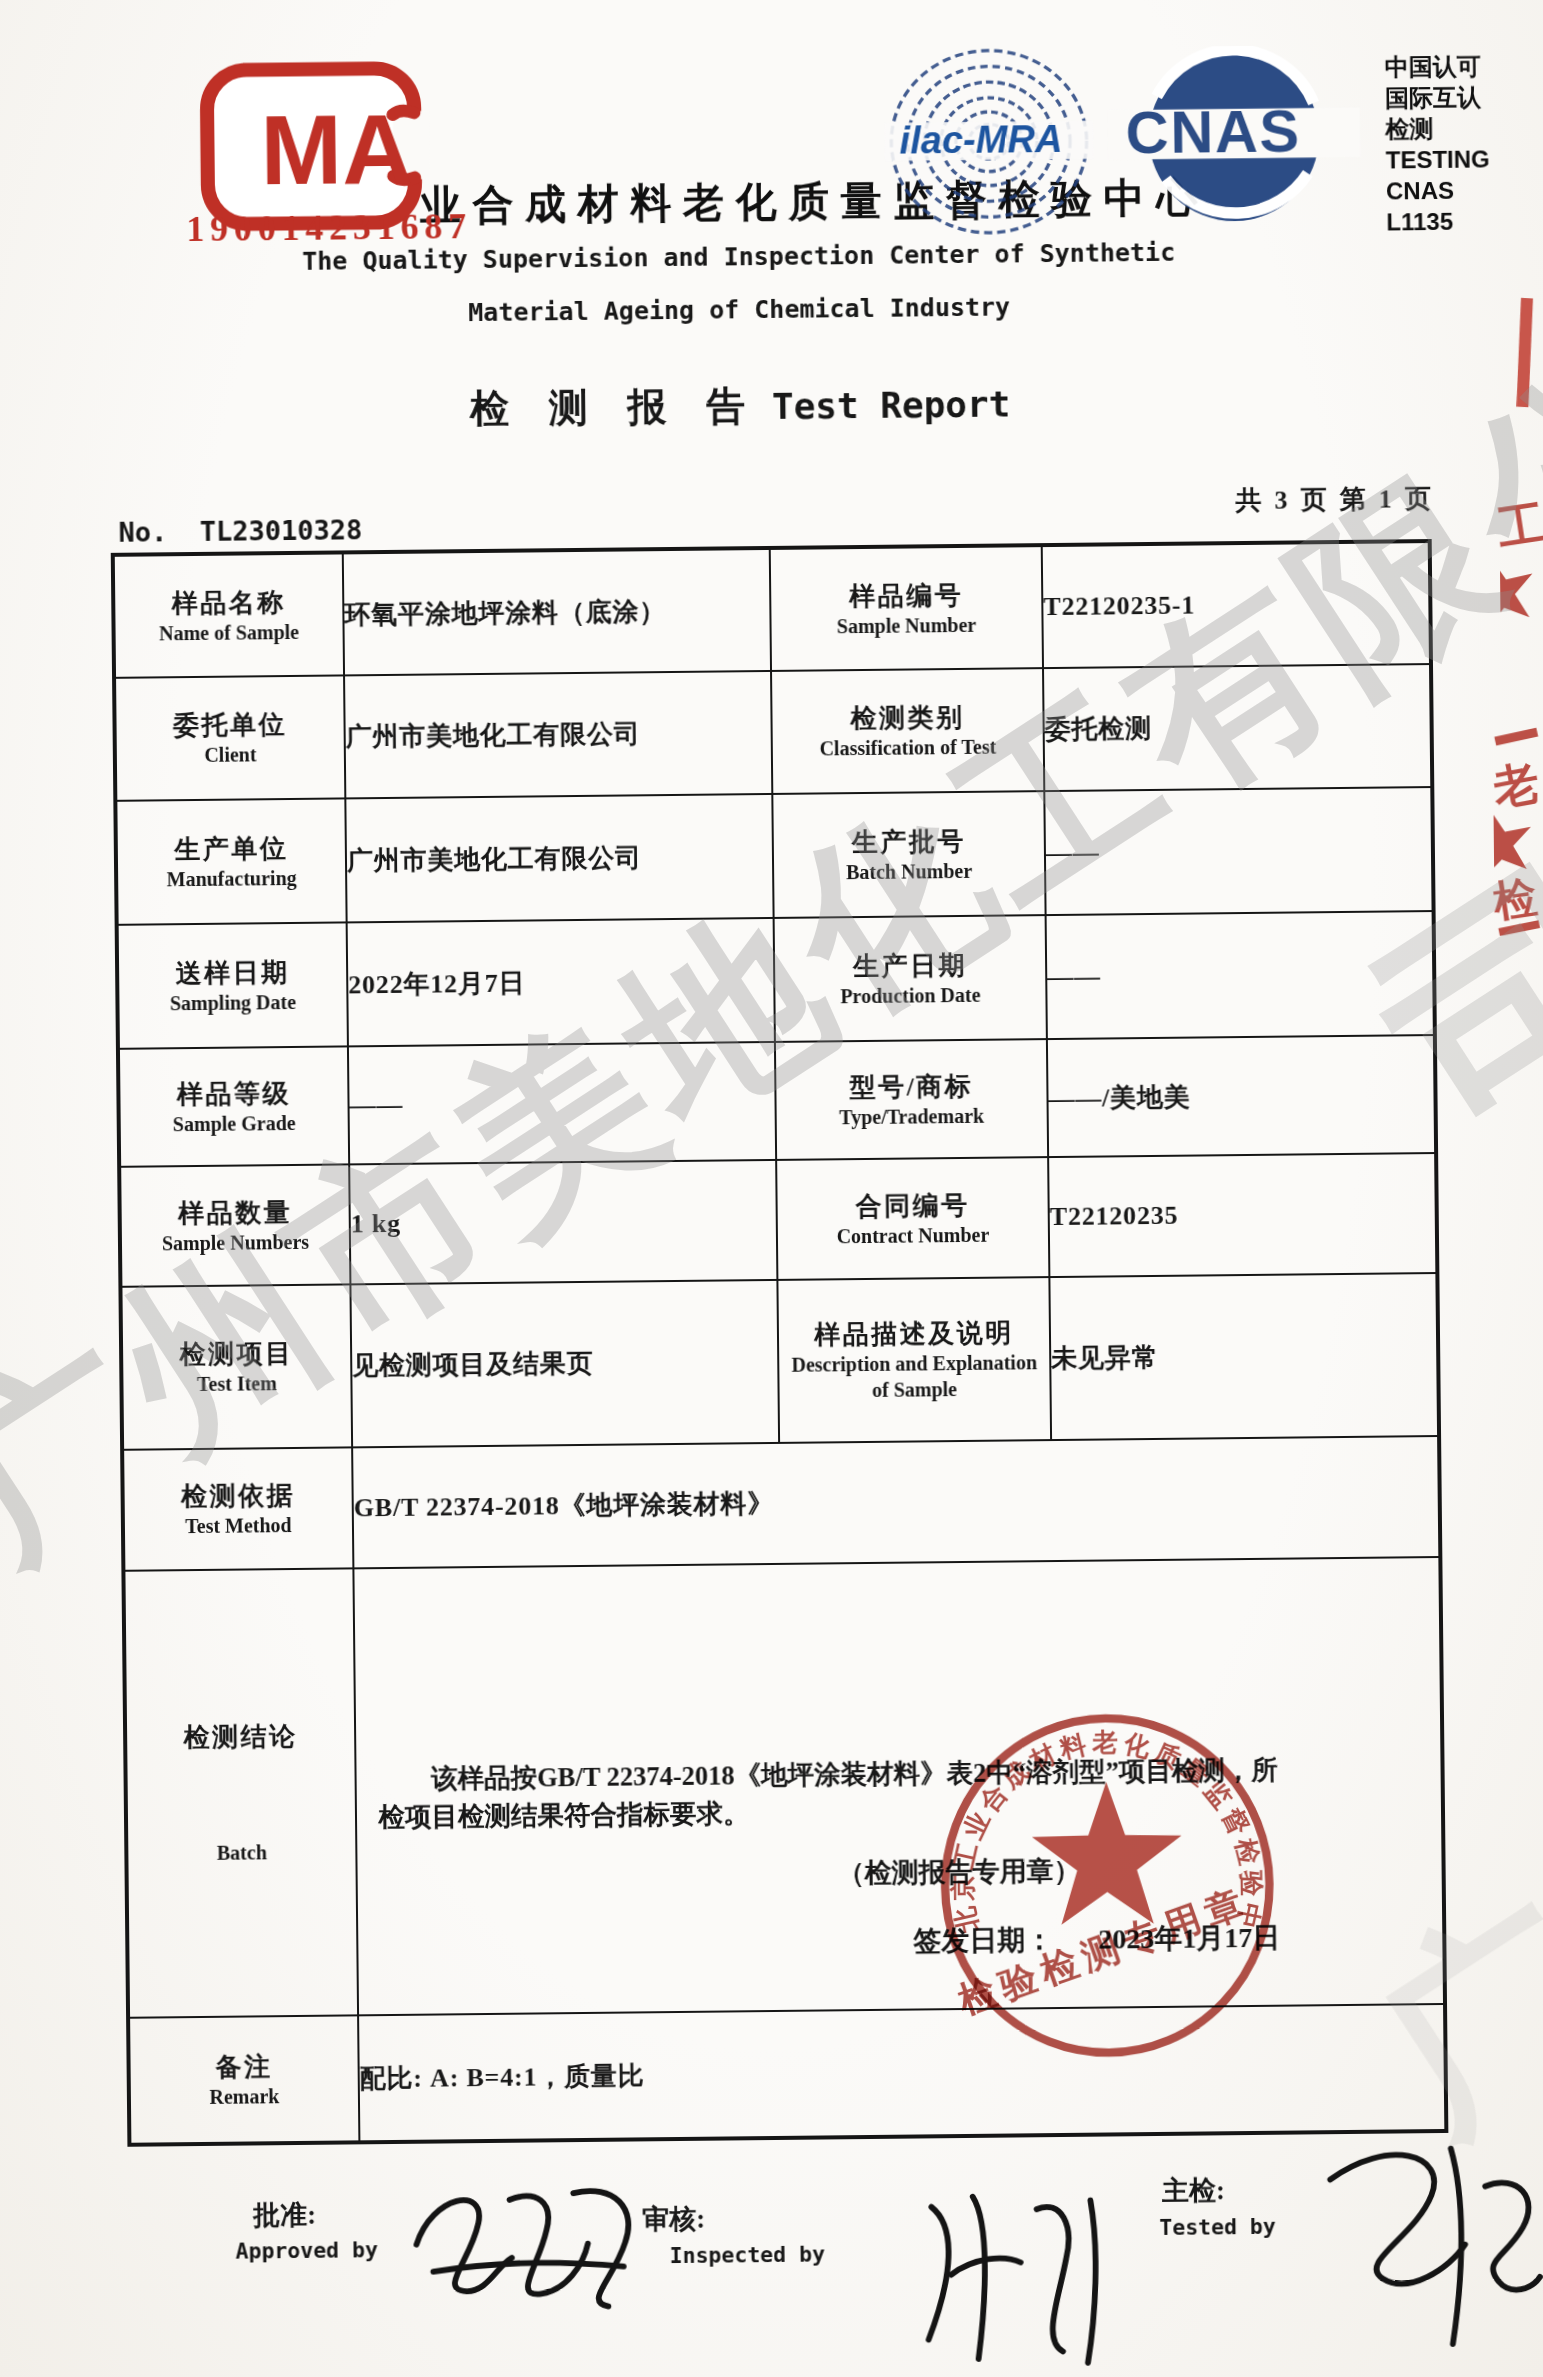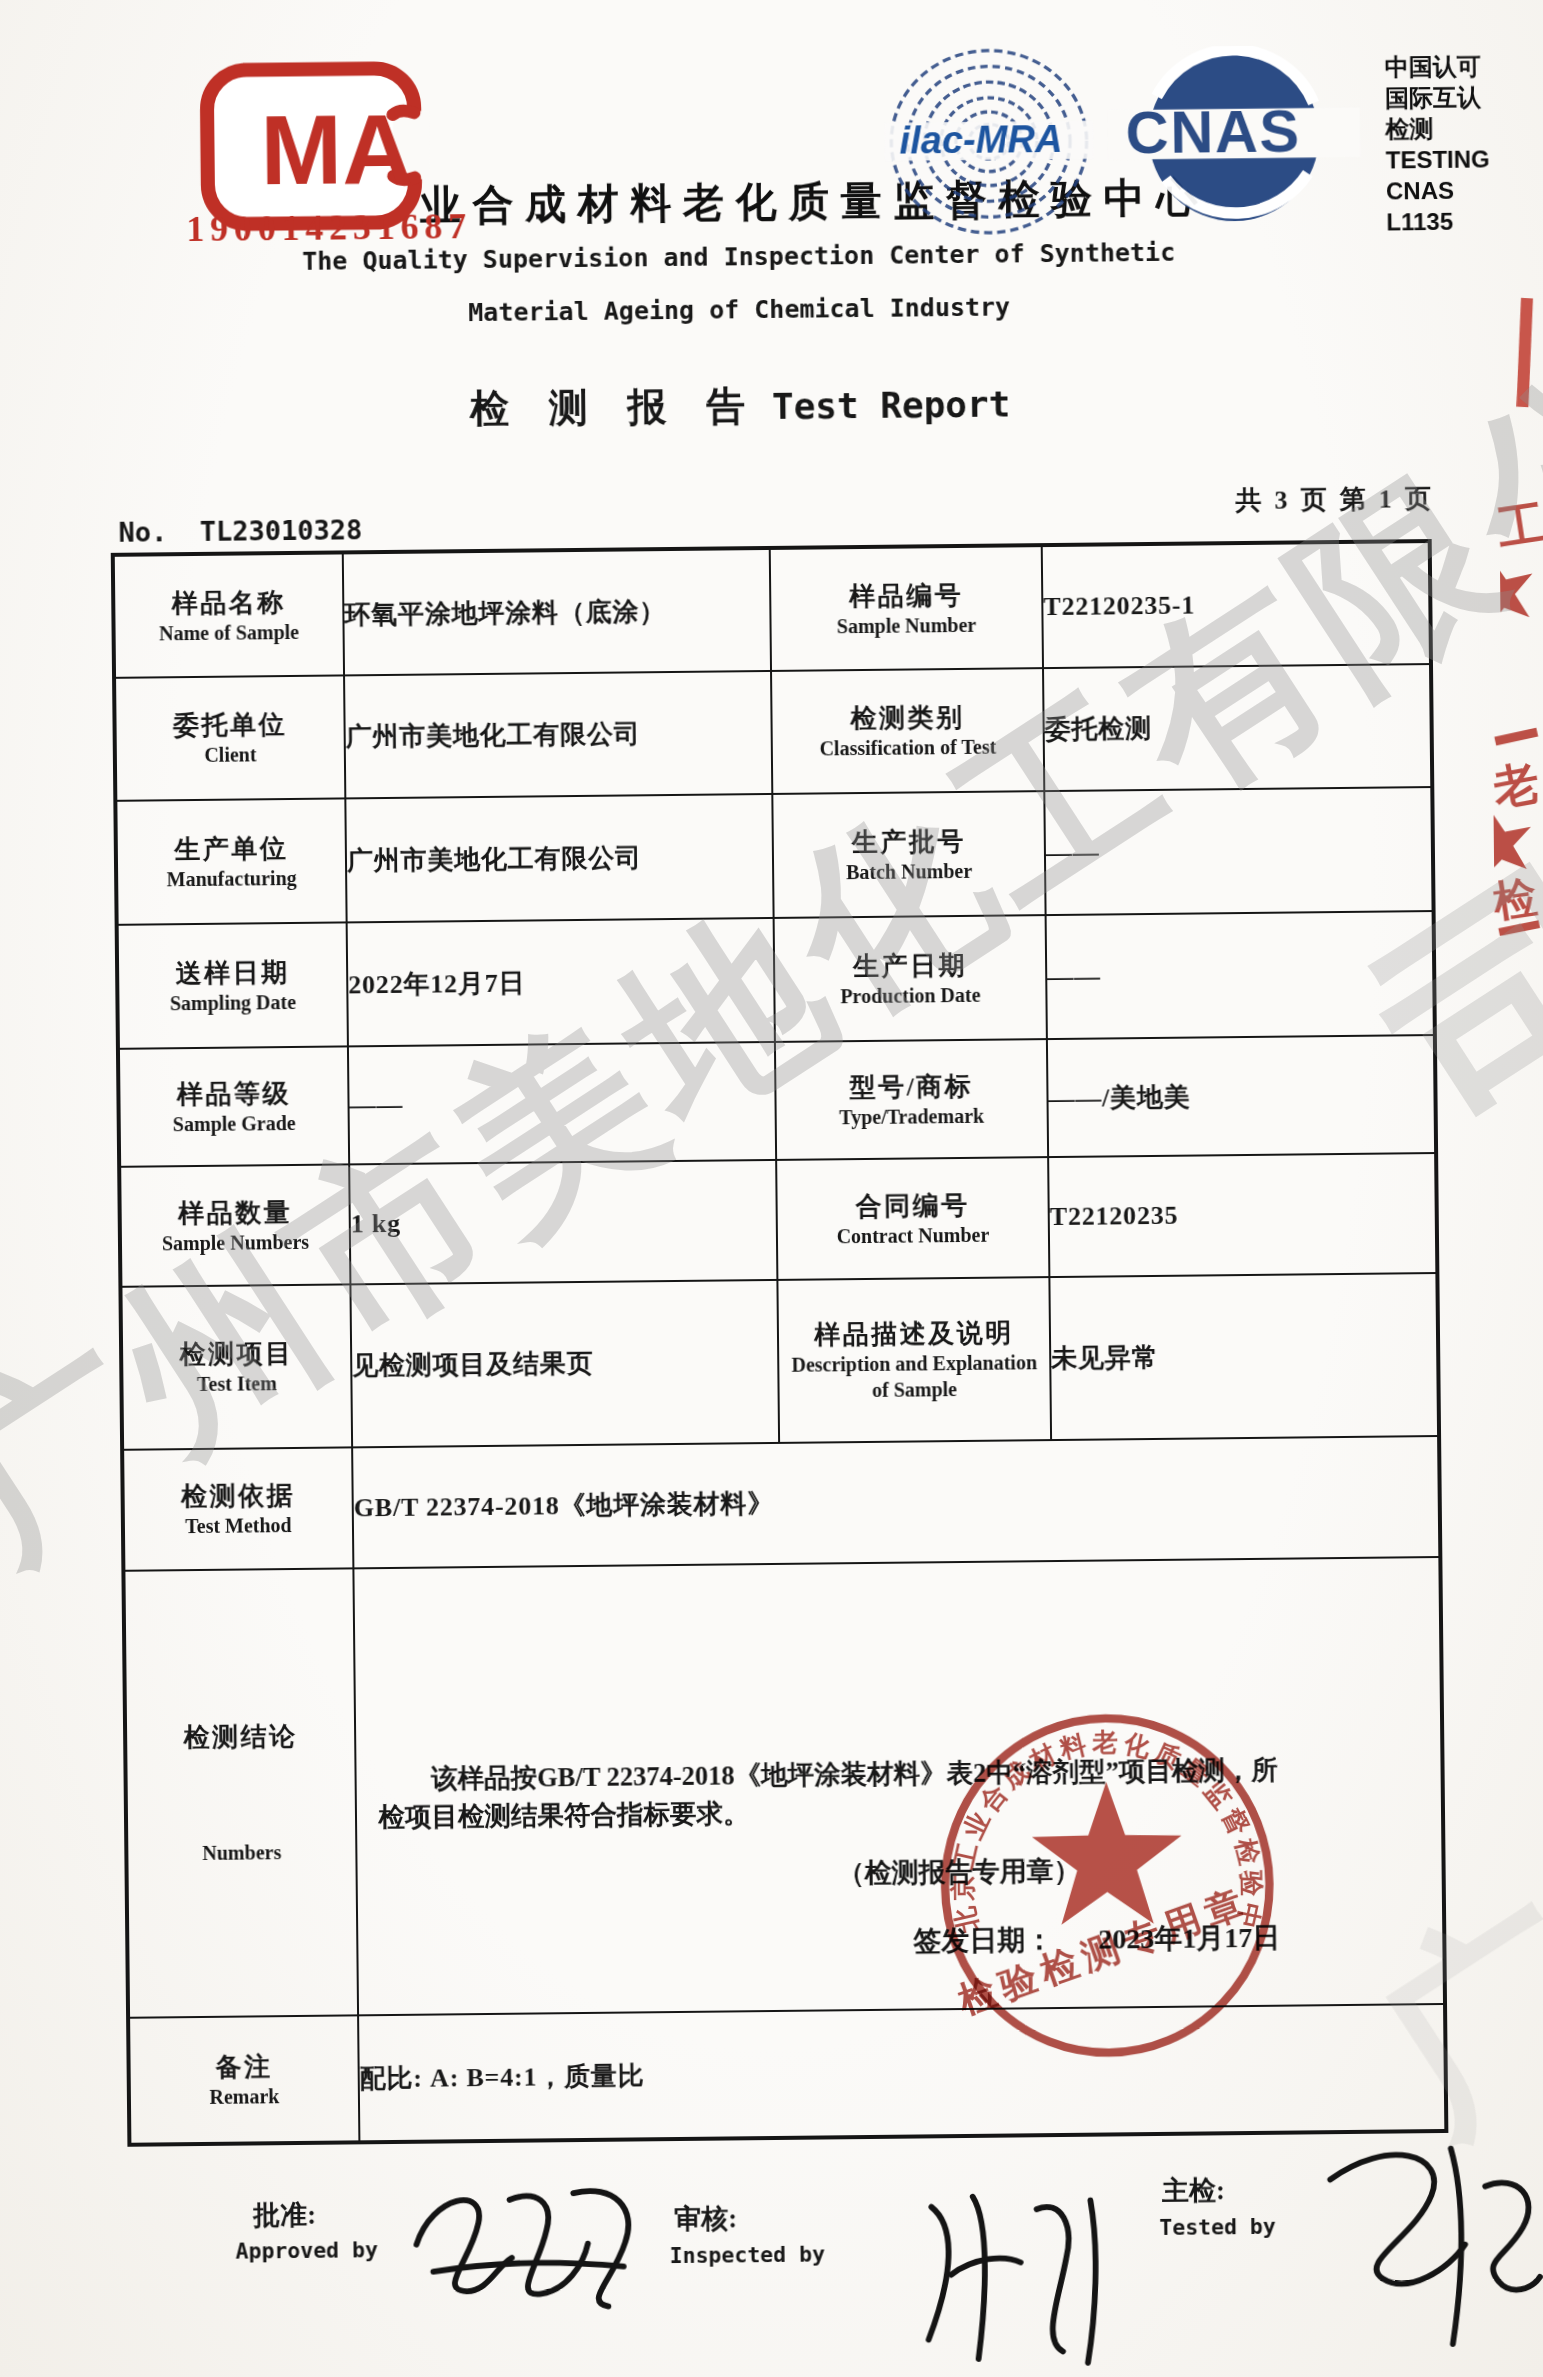--- a/index.html
+++ b/index.html
@@ -251,21 +251,21 @@
           <div class="cn">检测依据</div>
           <div class="en">Test Method</div>
         </td>
         <td class="val" colspan="3">GB/T 22374-2018《地坪涂装材料》</td>
       </tr>
 
       <tr style="height:447px">
         <td class="lbl">
           <div class="result-lbl">
             <div class="cn">检测结论</div>
-            <div class="en">Numbers</div>
+            <div class="en">Batch</div>
           </div>
         </td>
         <td class="result-cell" colspan="3">
           <div class="result-p">
             <div class="l1">该样品按GB/T 22374-2018《地坪涂装材料》表2中“溶剂型”项目检测，所</div>
             <div>检项目检测结果符合指标要求。</div>
           </div>
         </td>
       </tr>
 
@@ -313,21 +313,21 @@
 
     <div class="sig-lbl-cn" style="left:243px; top:2192px;">批准:</div>
     <div class="sig-lbl-en mono" style="left:225px; top:2233px;">Approved by</div>
     <svg class="sig" style="left:377px; top:2162px;" width="265" height="166" viewBox="0 0 320 200">
       <path d="M35,95 C55,35 120,25 110,70 C100,115 60,150 95,152 C120,153 132,122 150,112"></path>
       <path d="M148,42 C180,30 202,45 192,80 C182,122 150,160 185,156 C215,152 236,122 242,96"></path>
       <path d="M225,35 C275,23 302,55 287,95 C272,140 236,166 266,172"></path>
       <path d="M55,128 C120,118 200,115 285,124"></path>
     </svg>
 
-    <div class="sig-lbl-cn" style="left:664px; top:2200px;">审核:</div>
+    <div class="sig-lbl-cn" style="left:632px; top:2200px;">审核:</div>
     <div class="sig-lbl-en mono" style="left:659px; top:2242px;">Inspected by</div>
     <svg class="sig" style="left:884px; top:2177px;" width="232" height="195" viewBox="0 0 280 235">
       <path d="M45,38 C75,62 70,122 40,198"></path>
       <path d="M95,26 C115,58 110,150 100,222"></path>
       <path d="M68,120 C95,100 132,96 152,106"></path>
       <path d="M172,42 C202,30 217,62 207,102 C197,152 177,200 202,214"></path>
       <path d="M237,32 C247,92 242,170 232,228"></path>
     </svg>
 
     <div class="sig-lbl-cn" style="left:1152px; top:2177px;">主检:</div>

